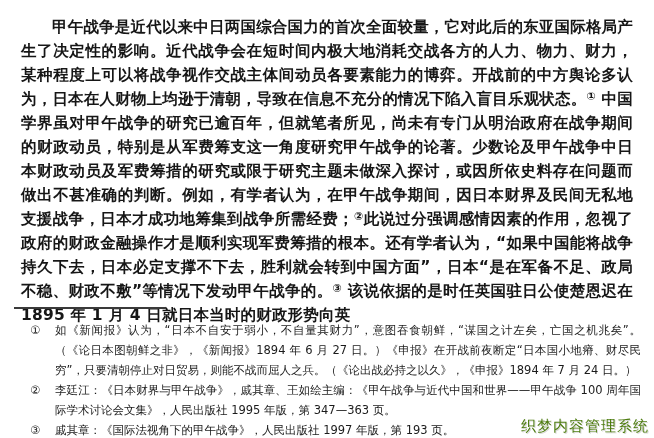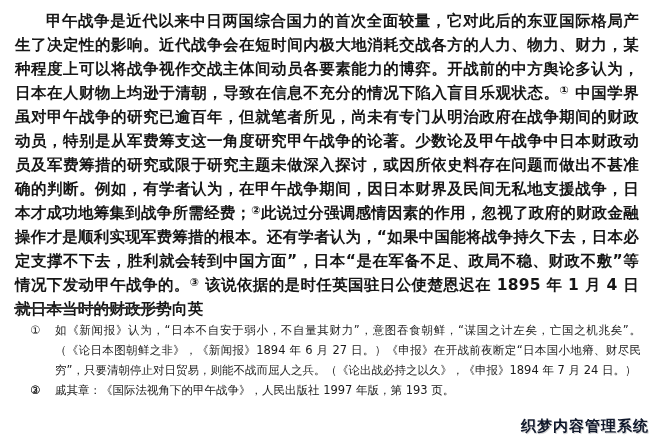--- a/index.html
+++ b/index.html
@@ -19,21 +19,21 @@
     position: absolute;
     left: 13px; right: 13px; top: 7px;
     font-size: 15.5px;
     line-height: 24px;
     font-weight: 600;
     text-align: justify;
     text-justify: inter-ideograph;
     letter-spacing: 0.2px;
     color: #161616;
   }
-  .main-text .indent-first { margin: 2px; text-indent: 2em; }
+  .main-text .indent-first { margin: 8px; text-indent: 2em; }
   .fnm {
     font-size: 11px;
     font-weight: 600;
     vertical-align: 4px;
     line-height: 0;
   }
   .fn-divider {
     position: absolute;
     left: 14px; top: 307px;
     width: 152px; height: 0;
@@ -56,22 +56,22 @@
   }
   .fn .fn-no {
     position: absolute;
     left: 0; top: 0;
     font-size: 11.5px;
   }
   .watermark {
     position: absolute;
     right: 5px; bottom: 3px;
     text-align: right;
-    color: #0f172a;
-    font-weight: bold;
+    color: #4d7c0f;
+    font-weight: normal;
     text-shadow: 1px 1px 0 #d8d8d8;
     line-height: 1.05;
   }
   .watermark .wm-cn { font-size: 15px; letter-spacing: 1px; }
   .watermark .wm-en { font-size: 13.5px; letter-spacing: 2px; font-family: "DejaVu Sans Mono", monospace; }
 </style>
 </head>
 <body>
 
 <div class="page">
@@ -82,20 +82,21 @@
 
   <div class="fn-divider"></div>
 
   <div class="footnotes">
     <div class="fn">
       <span class="fn-no">①</span>
       <span>如《新闻报》认为，“日本不自安于弱小，不自量其财力”，意图吞食朝鲜，“谋国之计左矣，亡国之机兆矣”。（《论日本图朝鲜之非》，《新闻报》1894 年 6 月 27 日。）《申报》在开战前夜断定“日本国小地瘠、财尽民穷”，只要清朝停止对日贸易，则能不战而屈人之兵。（《论出战必持之以久》，《申报》1894 年 7 月 24 日。）</span>
     </div>
     <div class="fn">
       <span class="fn-no">②</span>
+      <span>李廷江：《日本财界与甲午战争》，戚其章、王如绘主编：《甲午战争与近代中国和世界——甲午战争 100 周年国际学术讨论会文集》，人民出版社 1995 年版，第 347—363 页。</span>
     </div>
     <div class="fn">
       <span class="fn-no">③</span>
       <span>戚其章：《国际法视角下的甲午战争》，人民出版社 1997 年版，第 193 页。</span>
     </div>
   </div>
 
   <div class="watermark">
     <div class="wm-cn">织梦内容管理系统</div>
   </div>

